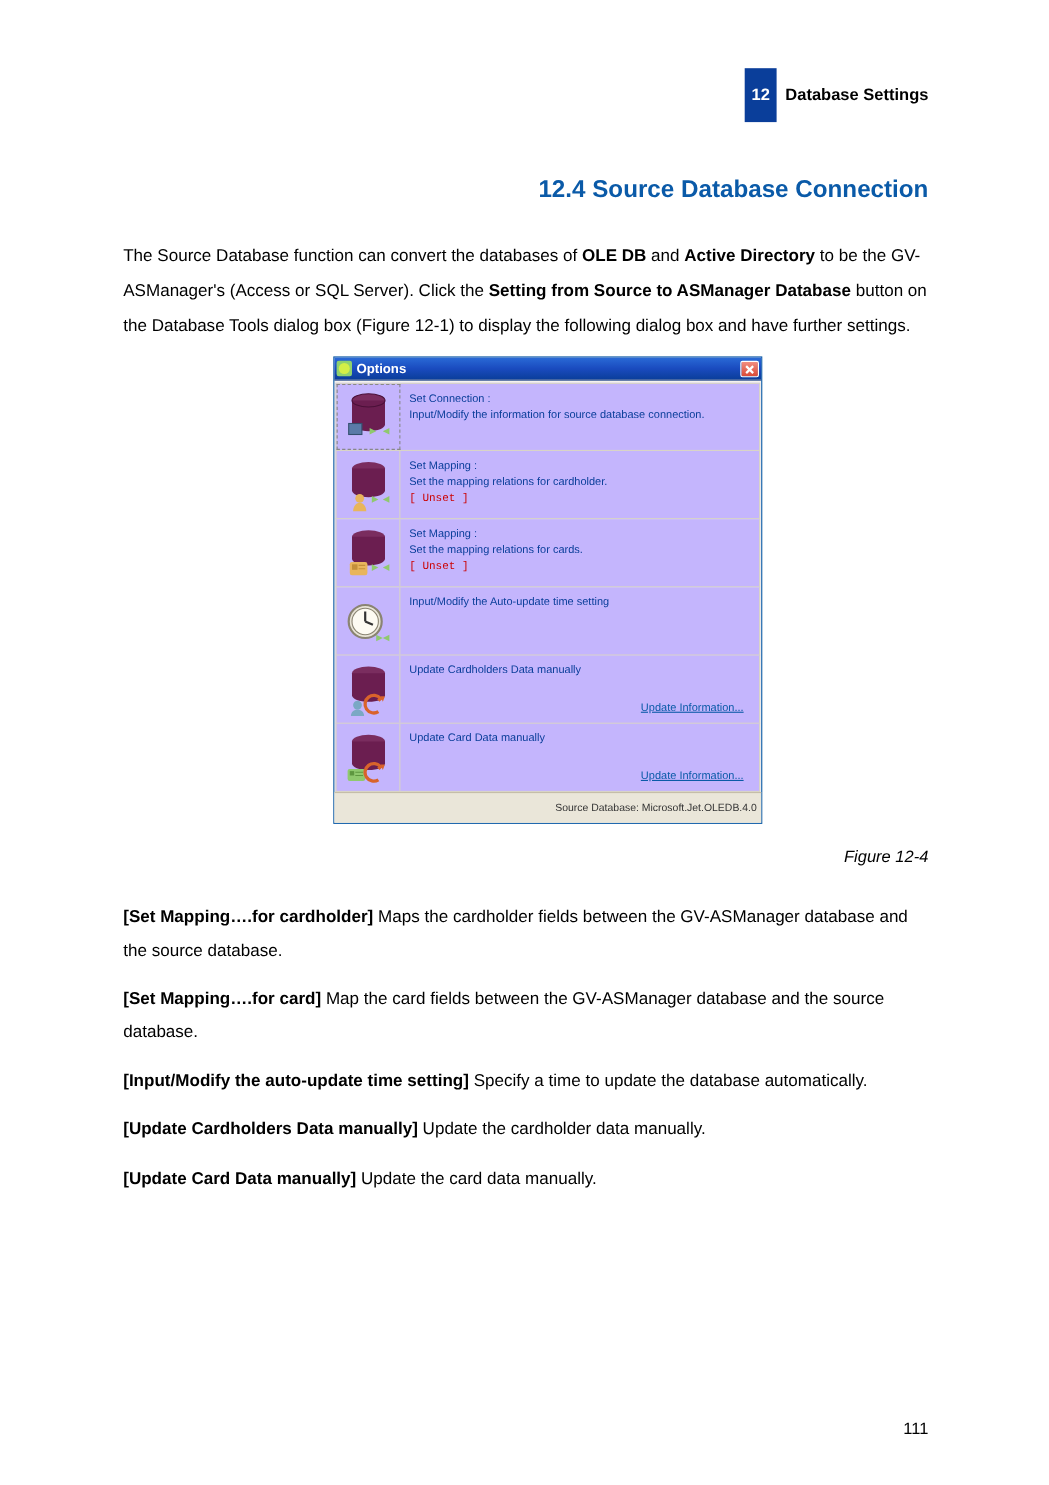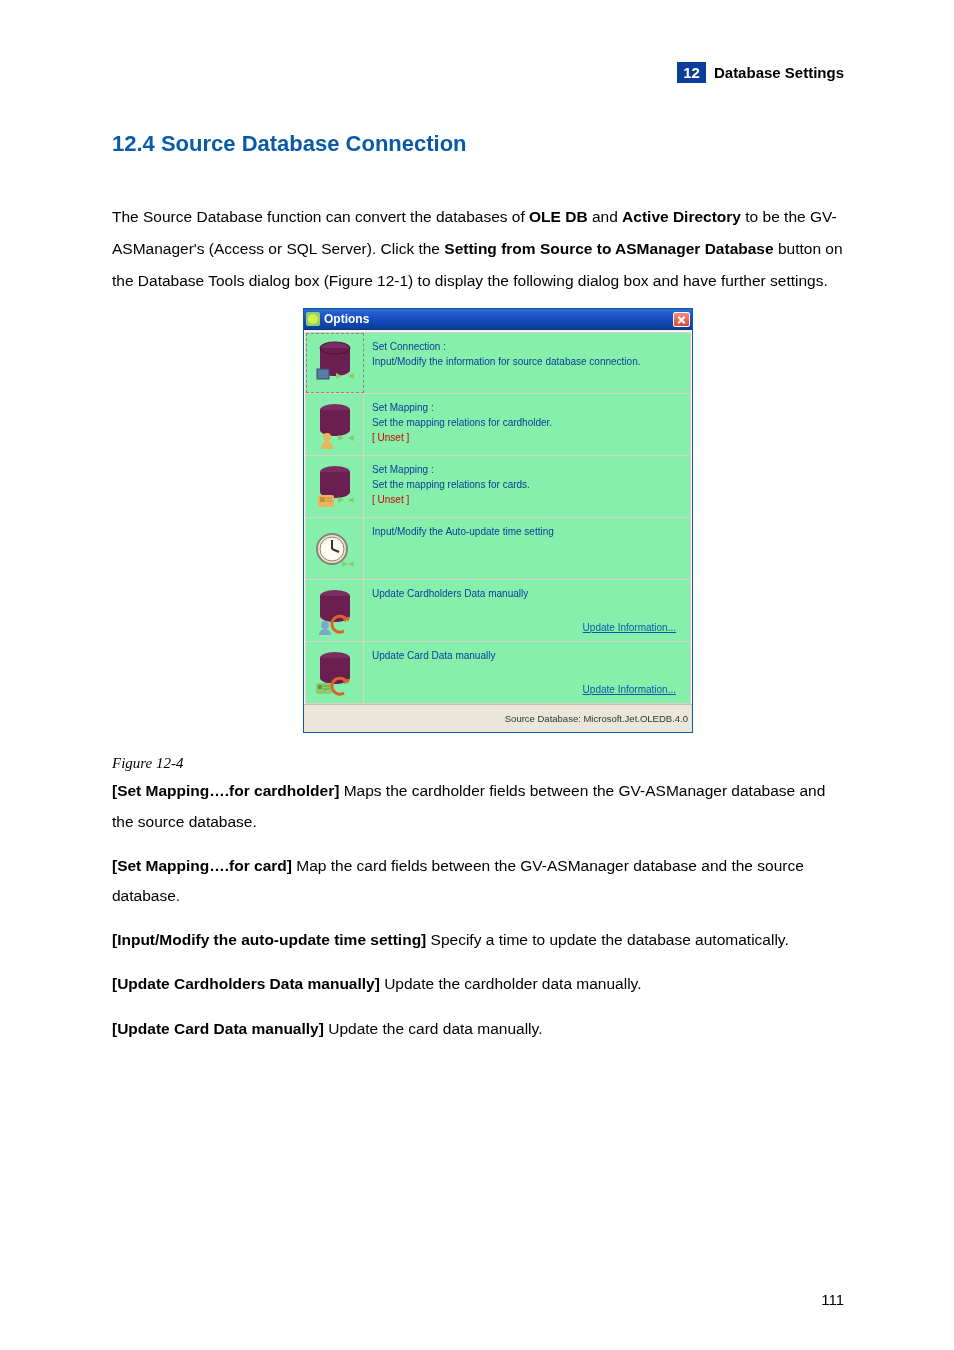--- a/index.html
+++ b/index.html
@@ -1,44 +1,44 @@
 <!DOCTYPE html>
 <html><head>
 <meta charset="utf-8">
 <style>
   * { margin:0; padding:0; box-sizing:border-box; }
   body { background:#fff; font-family:Arial,Helvetica,sans-serif; width:954px; height:1350px; position:relative; }
   .page { padding:62px 110px 0 112px; }
   .hdr-row { display:flex; justify-content:flex-end; align-items:center; gap:8px; margin-bottom:48px; }
-  .hdr-badge { background:#0a3e9a; color:#fff; font-weight:bold; font-size:15px; padding:2px 6px; }
+  .hdr-badge { background:#0a3e9a; color:#fff; font-weight:bold; font-size:15px; padding:16px 6px; }
   .hdr-text { font-weight:bold; font-size:15px; color:#000; }
-  .section-title { color:#0a5aa8; font-weight:bold; font-size:22px; margin-bottom:44px; }
+  .section-title { color:#0a5aa8; font-weight:bold; font-size:22px; margin-bottom:32px;text-align:right; }
   .body-p { font-size:15.5px; line-height:2.05; color:#000; margin-bottom:12px; }
   .fig-wrap { display:flex; justify-content:center; margin:6px 0 2px 0; }
   .options-dlg { width:390px; border:1px solid #0a5aa8; background:#f5f3ee; font-size:0;margin-left:40px; }
   .titlebar { height:21px; background:linear-gradient(to bottom,#2a6ad6 0%,#1a4bbf 50%,#0a3e9a 100%); display:flex; align-items:center; justify-content:space-between; padding:0 2px; border-bottom:1px solid #0a3380; }
   .titlebar-left { display:flex; align-items:center; gap:4px; }
   .title-icon { width:14px; height:14px; background:#8fd16e; border-radius:2px; position:relative; }
   .title-icon::before { content:""; position:absolute; left:2px; top:2px; width:10px; height:10px; border-radius:50%; background:#d4ef47; }
   .title-text { color:#fff; font-weight:bold; font-size:12px; }
   .close-btn { width:17px; height:15px; background:linear-gradient(to bottom,#f28d80,#d94a36); border:1px solid #fff; border-radius:2px; position:relative; }
   .close-btn::before,.close-btn::after { content:""; position:absolute; left:3px; top:6px; width:9px; height:2px; background:#fff; }
   .close-btn::before { transform:rotate(45deg); }
   .close-btn::after { transform:rotate(-45deg); }
   .opt-body { padding:2px 1px 0 1px; }
-  .opt-row { display:flex; border:1px solid #d9d4c6; border-top:none; min-height:62px; background:#86efac; }
+  .opt-row { display:flex; border:1px solid #d9d4c6; border-top:none; min-height:62px; background:#c4b5fd; }
   .opt-row:first-child { border-top:1px solid #d9d4c6; }
   .opt-icon { width:58px; display:flex; align-items:center; justify-content:center; border-right:1px solid #d9d4c6; }
   .opt-icon.selected { border:1px dashed #888; }
   .db-svg { width:42px; height:48px; }
   .opt-text { flex:1; padding:6px 8px; font-size:10px; color:#0a3e9a; line-height:1.5; position:relative; }
-  .opt-text .red { color:#c00; }
+  .opt-text .red { color:#c00;font-family:Liberation Mono, monospace; }
   .opt-text .link { color:#0a5aa8; text-decoration:underline; position:absolute; right:14px; bottom:6px; }
   .statusbar { height:28px; background:#eae6d9; border-top:1px solid #c5bea9; font-size:9.5px; color:#333; display:flex; justify-content:flex-end; align-items:center; padding-right:4px; }
-  .fig-caption { text-align:left; font-style:italic; font-size:15px; margin:22px 0 4px 0;font-family:Liberation Serif, serif; }
+  .fig-caption { text-align:right; font-style:italic; font-size:15px; margin:22px 0 31px 0; }
   .desc-p { font-size:15.5px; line-height:1.95; margin-bottom:14px; }
   .page-num { position:absolute; bottom:42px; right:110px; font-size:15px; }
 </style>
 </head>
 <body>
 
 <div class="page">
   <div class="hdr-row">
     <span class="hdr-badge">12</span>
     <span class="hdr-text">Database Settings</span>

